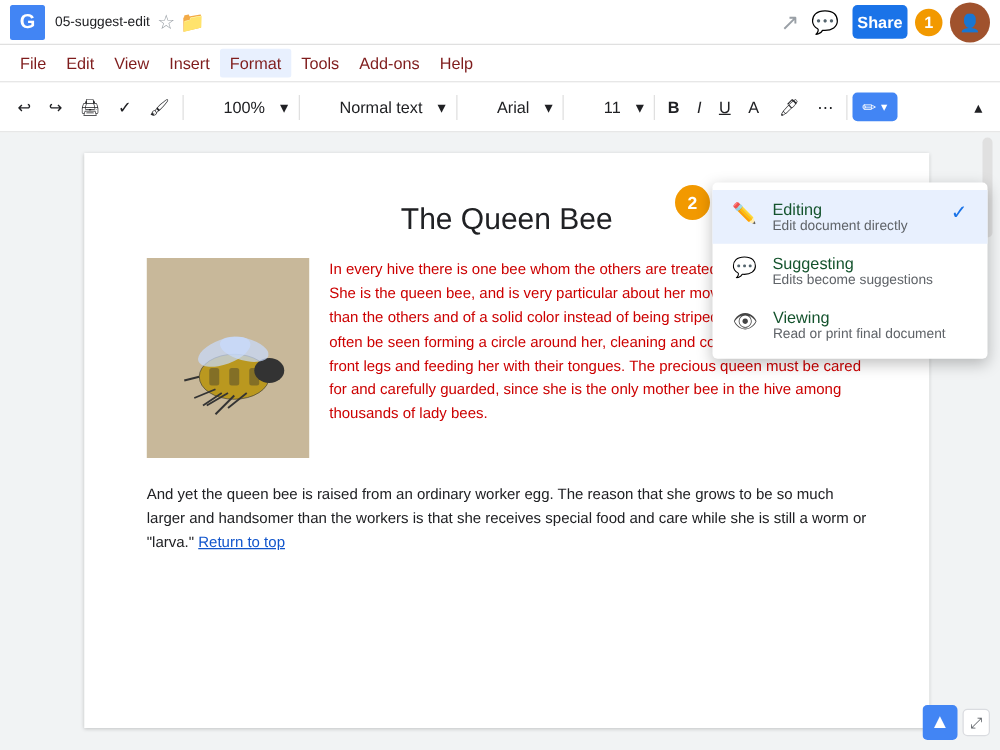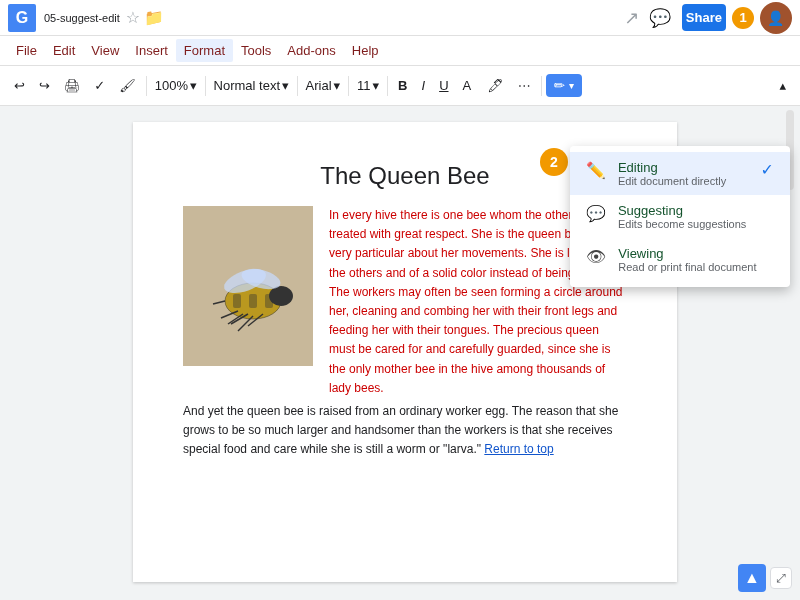--- a/index.html
+++ b/index.html
@@ -78,21 +78,21 @@
       cursor: pointer;
       border-radius: 2px;
       color: #202124;
       font-size: 13px;
       display: flex; align-items: center; gap: 2px;
     }
     .tb-sep { width: 1px; height: 20px; background: #e0e0e0; margin: 0 2px; }
     .tb-select {
       border: none; background: none; cursor: pointer;
       font-size: 13px; color: #202124; padding: 4px 4px;
-      border-radius: 2px; display: flex; align-items: center; gap: 2px;
+      border-radius: 2px; display: flex; align-items: center; gap: 12px; margin-left: 24px;
     }
     .tb-bold { font-weight: bold; }
     .tb-italic { font-style: italic; }
     .tb-underline { text-decoration: underline; }
     #pen-btn {
       background: #4285f4;
       color: white;
       border-radius: 4px;
       padding: 4px 8px;
       border: none;
@@ -113,21 +113,21 @@
     #doc-scroll {
       flex: 1;
       overflow-y: auto;
       padding: 16px 0;
       display: flex;
       flex-direction: column;
       align-items: center;
     }
     #doc-page {
       background: white;
-      width: 544px;
+      width: 676px;
       min-height: 460px;
       box-shadow: 0 1px 3px rgba(0,0,0,0.2);
       padding: 40px 50px;
       position: relative;
     }
     #doc-page2 {
       background: white;
       width: 680px;
       height: 60px;
       box-shadow: 0 1px 3px rgba(0,0,0,0.2);
@@ -141,21 +141,21 @@
     .doc-content { display: flex; gap: 16px; }
     .bee-image {
       width: 130px; height: 160px; flex-shrink: 0;
       background: #d4c5a9;
       position: relative;
       overflow: hidden;
     }
     .doc-text { font-size: 12px; line-height: 1.6; color: #202124; }
     .doc-text-red { color: #cc0000; }
     .doc-text-blue { color: #1155cc; text-decoration: underline; cursor: pointer; }
-    .para2 { font-size: 12px; line-height: 1.6; color: #202124; margin-top: 4px; }
+    .para2 { font-size: 12px; line-height: 1.6; color: #202124; margin-top: 20px; }
 
     
     #editing-dropdown {
       position: absolute;
       top: 40px; right: 10px;
       background: white;
       border-radius: 4px;
       box-shadow: 0 4px 12px rgba(0,0,0,0.25);
       width: 220px;
       z-index: 100;

